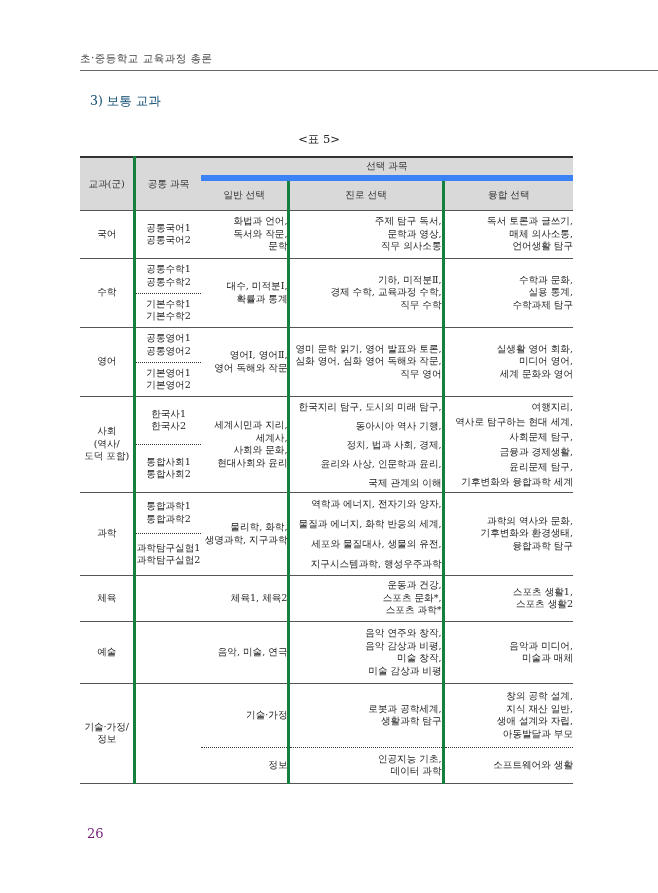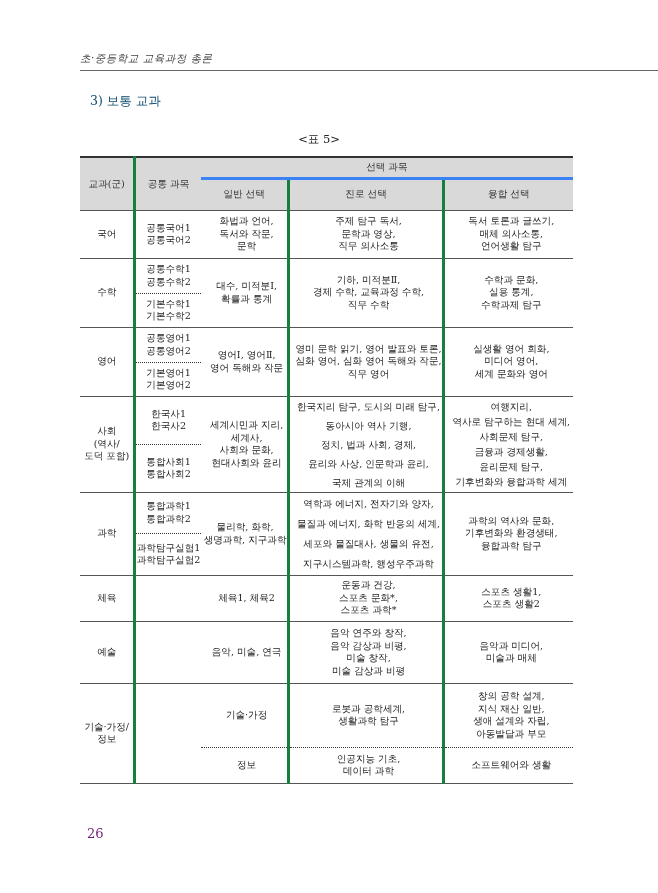--- a/index.html
+++ b/index.html
@@ -1,29 +1,29 @@
 <!DOCTYPE html>
 <html><head>
 <meta charset="utf-8">
 <style>
   html, body { margin:0; padding:0; background:#ffffff; }
   body { width:658px; height:893px; position:relative; overflow:hidden;
          font-family:"DejaVu Serif", "Liberation Serif", serif; color:#222; }
-  .running-header { position:absolute; left:80px; top:52px; font-size:10.5px; color:#444; letter-spacing:0.5px;font-style:italic; }
+  .running-header { position:absolute; left:80px; top:52px; font-size:10.5px; color:#444; letter-spacing:0.5px; }
   .header-rule { position:absolute; left:80px; top:70px; width:578px; height:0; border-top:1.2px solid #666; }
   .section-title { position:absolute; left:90px; top:93px; font-size:12.5px; color:#0c4a6e; }
   .table-caption { position:absolute; left:0; width:616px; top:132px; text-align:center; font-size:11.5px; padding-left:22px; box-sizing:border-box; }
   table.curr { position:absolute; left:80px; top:156px; width:493px; border-collapse:collapse; font-size:9.6px; line-height:12.5px; }
   table.curr td, table.curr th { padding:0; vertical-align:middle; }
   table.curr thead th { background:#d9d9d9; font-weight:normal; color:#333; text-align:center; }
   .top-rule { border-top:2px solid #333; }
   .bot-head { border-bottom:1.5px solid #555; }
   .vl { border-left:3px solid #15803d; }
   .row-sep { border-bottom:1px solid #555; }
-  .cell-l { text-align:center; padding-left:5px !important; }
+  .cell-l { text-align:right; padding-left:5px !important; }
   .cell-c { text-align:center; }
   .dotted-top { border-top:1px dotted #333; }
   .page-num { position:absolute; left:87px; top:826px; font-size:13px; color:#701a75; }
   .line { display:block; white-space:nowrap; }
 </style>
 </head>
 <body>
 
 <div class="running-header">초·중등학교 교육과정 총론</div>
 <div class="header-rule"></div>
@@ -35,21 +35,21 @@
     <col style="width:58px">
     <col style="width:66px">
     <col style="width:89px">
     <col style="width:148px">
     <col style="width:132px">
   </colgroup>
   <thead>
     <tr class="top-rule" style="height:21px">
       <th rowspan="2" class="bot-head">교과(군)</th>
       <th rowspan="2" class="vl bot-head">공통 과목</th>
-      <th colspan="3" style="border-bottom:3px solid #3b82f6;">선택 과목</th>
+      <th colspan="3" style="border-bottom:6px solid #3b82f6;">선택 과목</th>
     </tr>
     <tr style="height:32px">
       <th class="bot-head">일반 선택</th>
       <th class="vl bot-head">진로 선택</th>
       <th class="vl bot-head">융합 선택</th>
     </tr>
   </thead>
   <tbody>
 
     <tr class="row-sep" style="height:48px">

